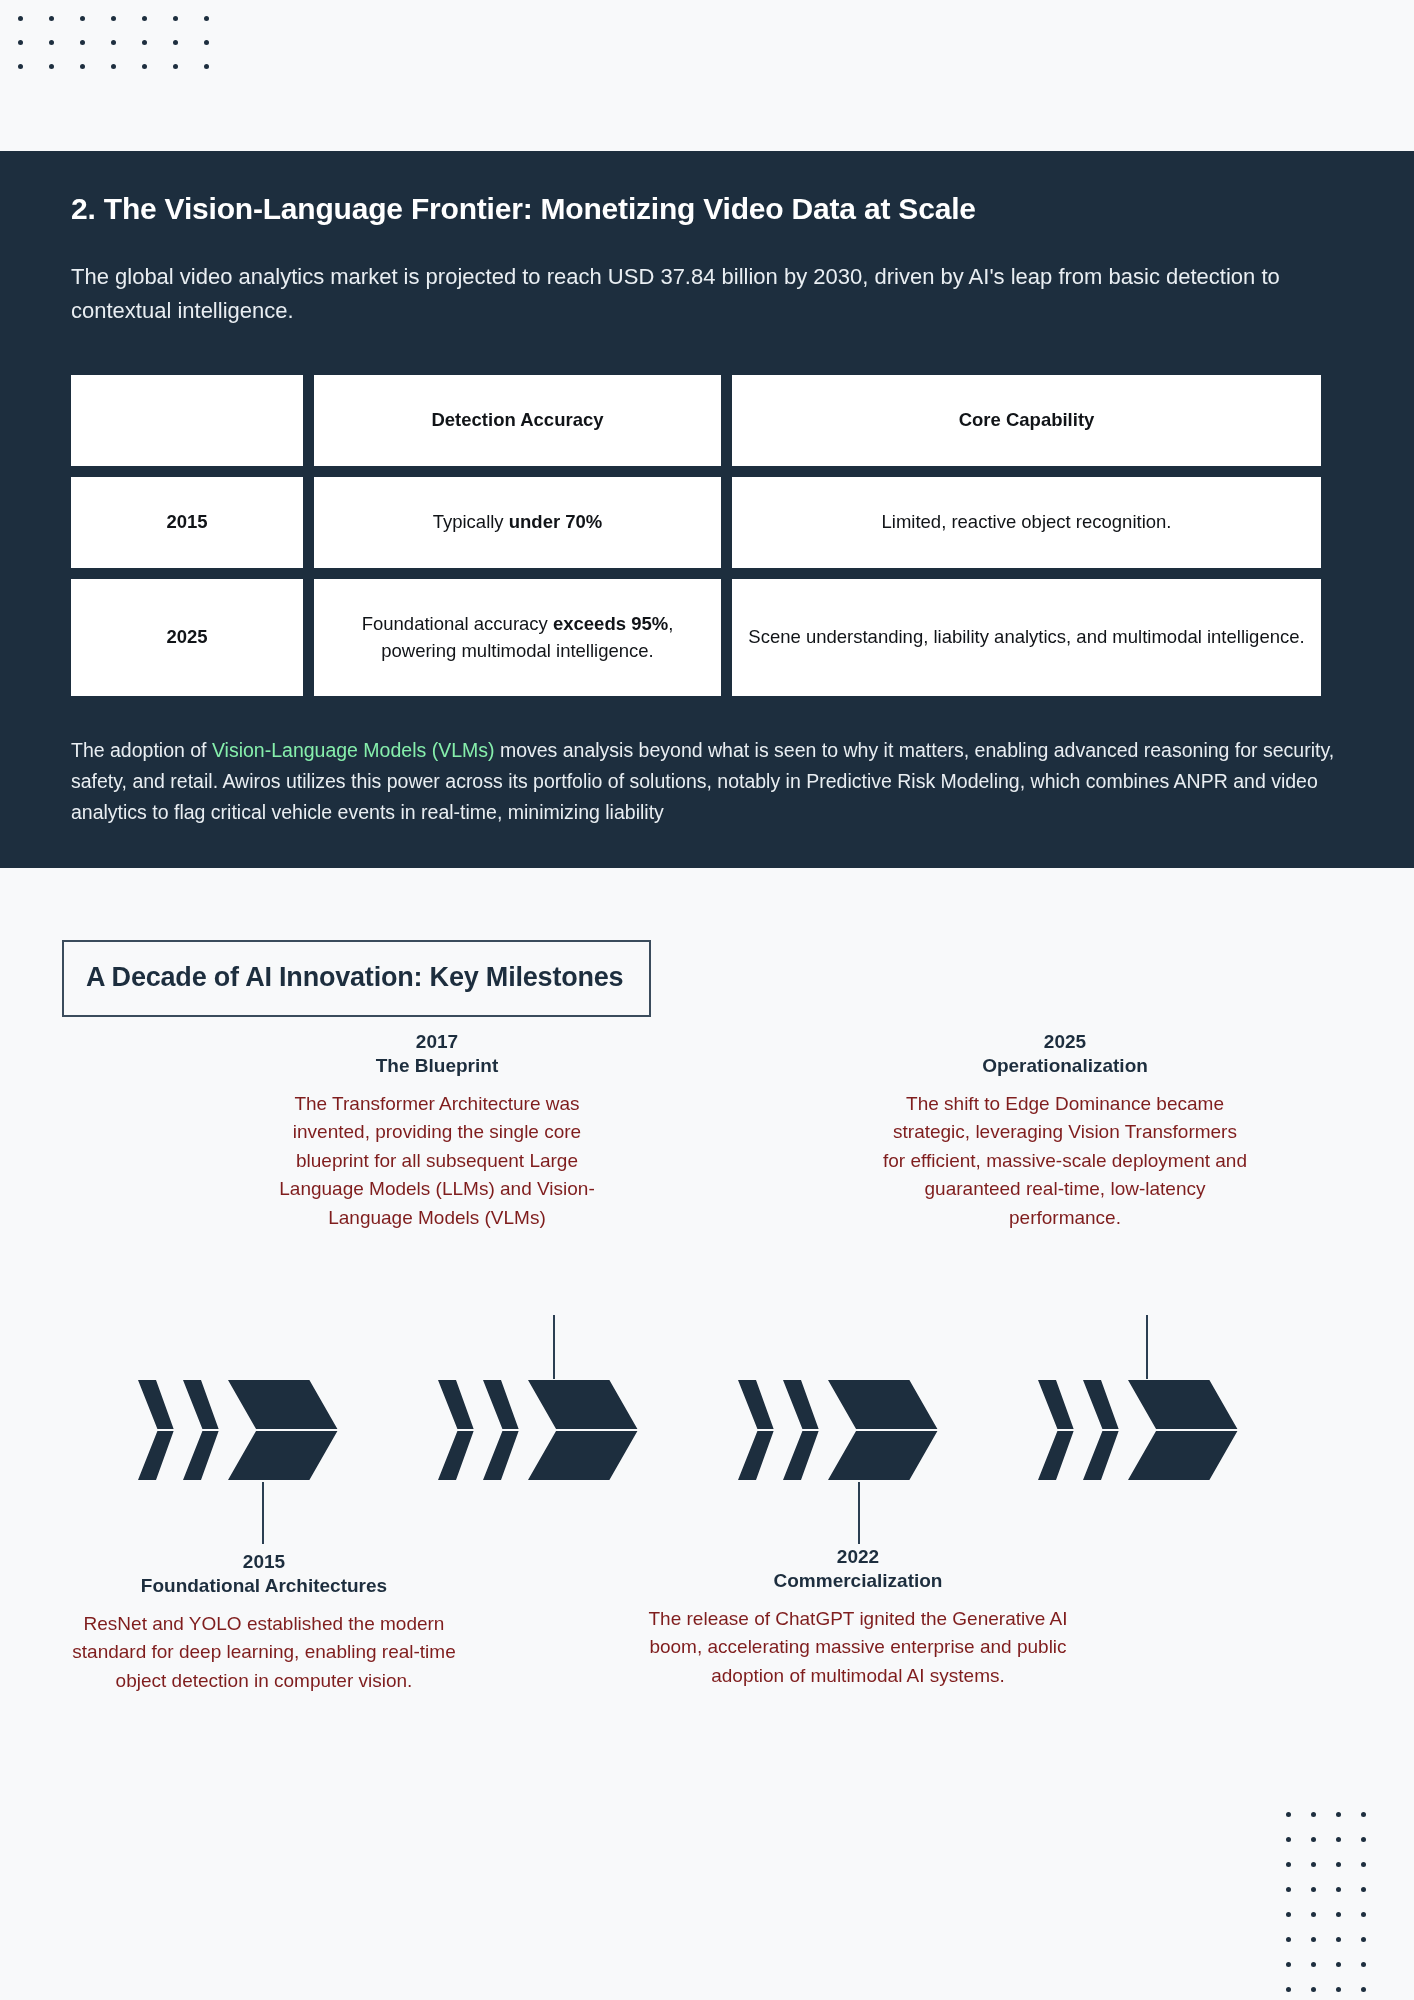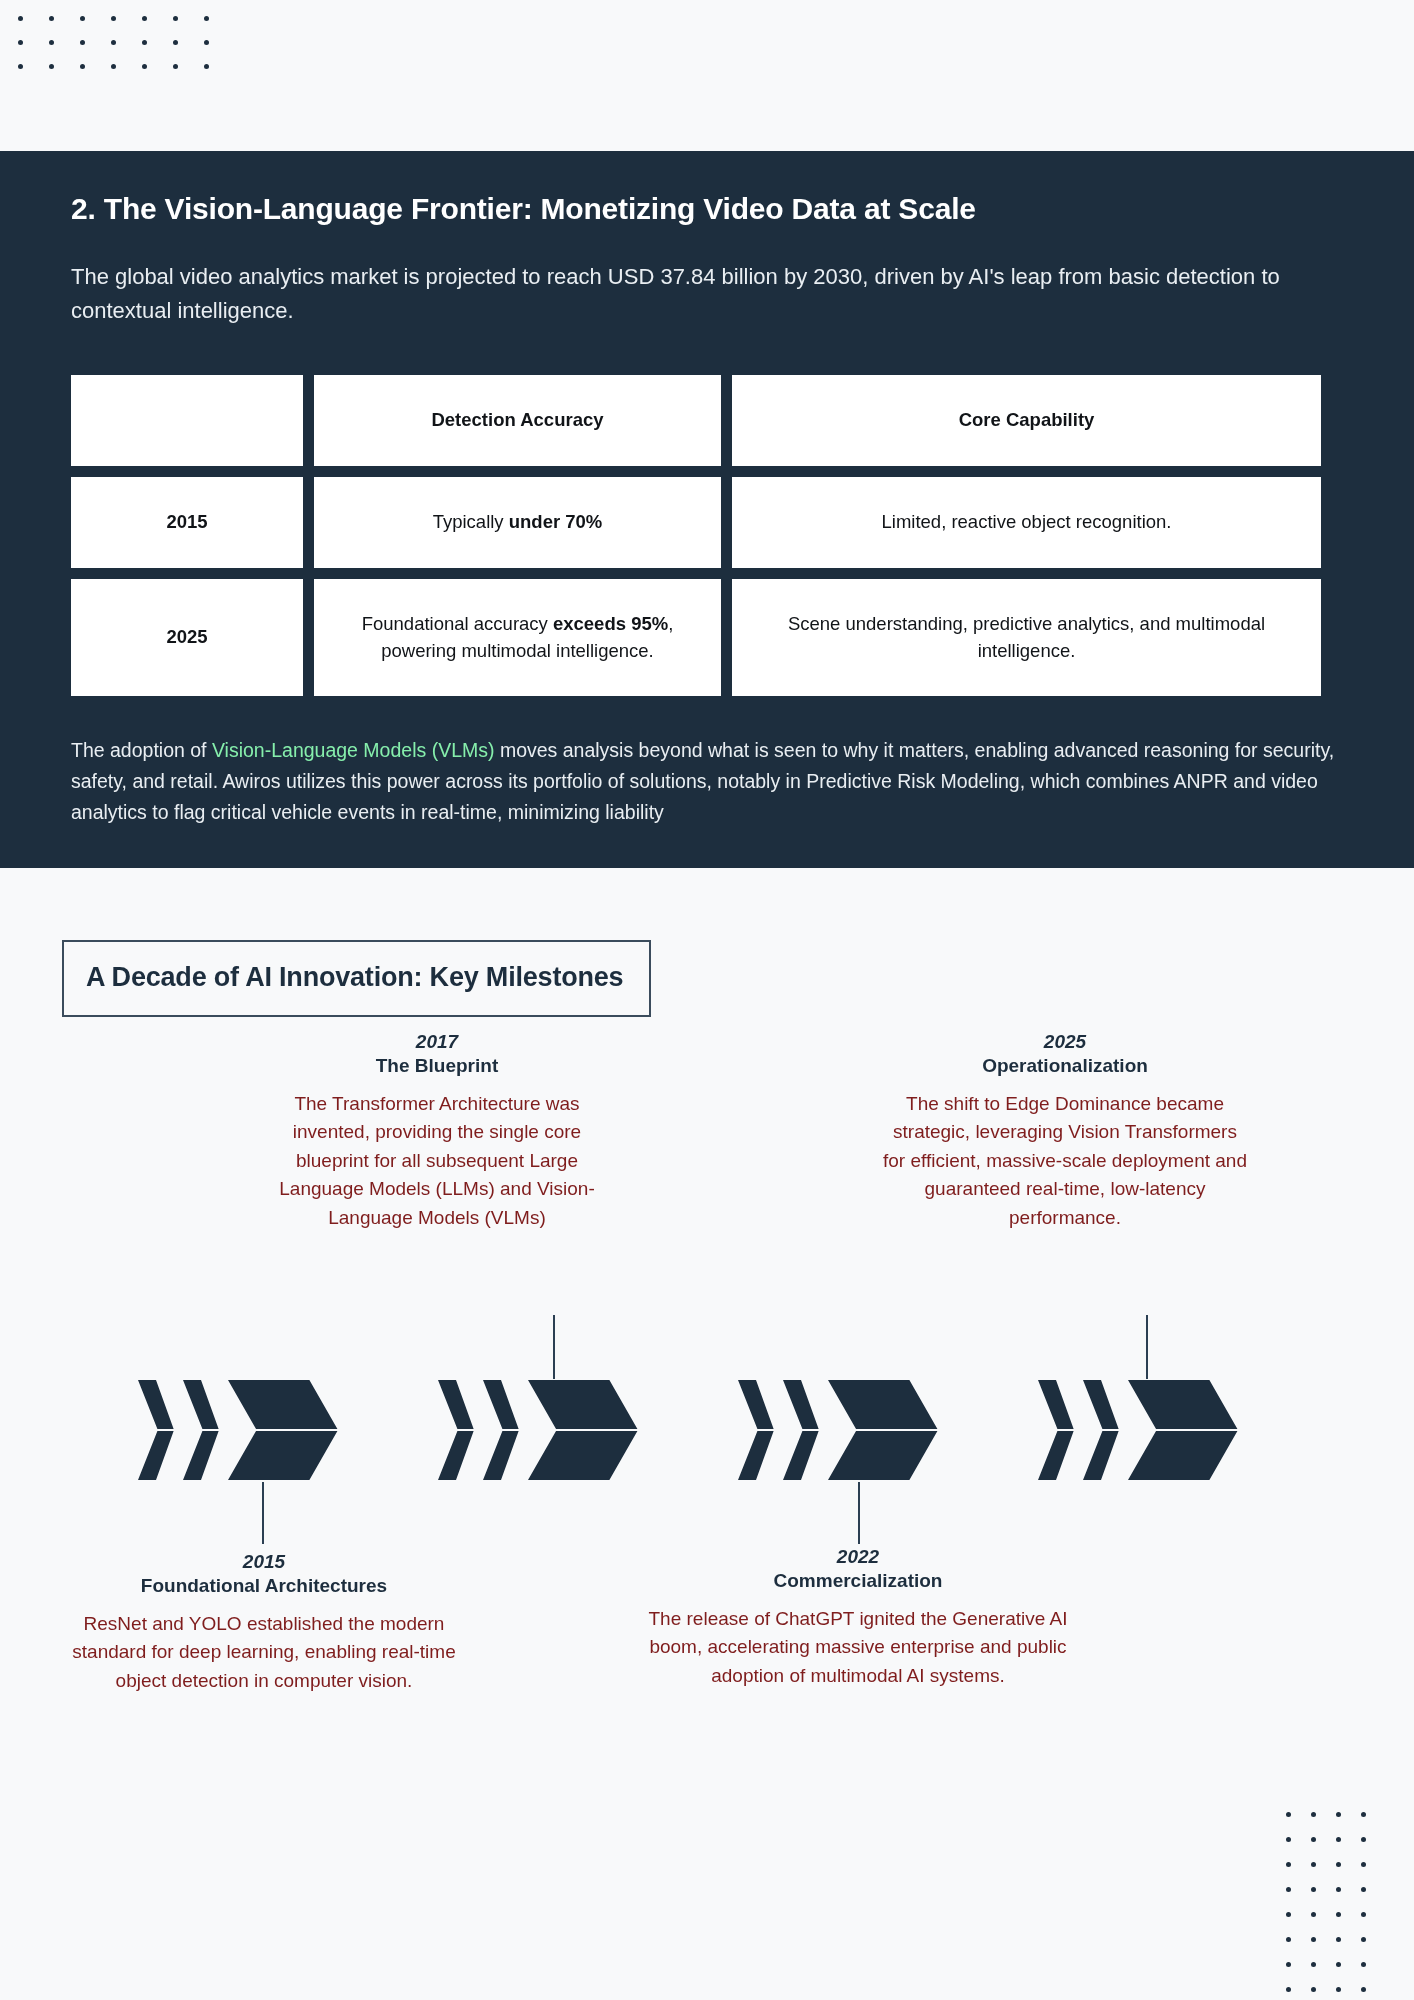--- a/index.html
+++ b/index.html
@@ -184,21 +184,20 @@
   .milestone {
     position: absolute;
     text-align: center;
   }
   .ms-year {
     margin: 0;
     color: #1d2e3e;
     font-size: 19px;
     font-weight: bold;
     line-height: 1.25;
-    font-style: italic;
   }
   .ms-label {
     margin: 0;
     color: #1d2e3e;
     font-size: 19px;
     font-weight: bold;
     line-height: 1.25;
   }
   .ms-desc {
     margin: 12px 0 0 0;
@@ -250,21 +249,21 @@
     </thead>
     <tbody>
       <tr class="cell-2015">
         <td class="col-era era-cell">2015</td>
         <td class="col-acc"><span>Typically </span><b>under 70%</b><span></span></td>
         <td>Limited, reactive object recognition.</td>
       </tr>
       <tr>
         <td class="col-era era-cell">2025</td>
         <td class="col-acc"><span>Foundational accuracy </span><b>exceeds 95%</b><span>, powering multimodal intelligence.</span></td>
-        <td>Scene understanding, predictive analytics, and multimodal intelligence.</td>
+        <td>Scene understanding, liability analytics, and multimodal intelligence.</td>
       </tr>
     </tbody>
   </table>
 
   <p id="section-outro"><span>The adoption of </span><b>Vision-Language Models (VLMs)</b><span> moves analysis beyond what is seen to why it matters, enabling advanced reasoning for security, safety, and retail. Awiros utilizes this power across its portfolio of solutions, notably in Predictive Risk Modeling, which combines ANPR and video analytics to flag critical vehicle events in real-time, minimizing liability</span></p>
 
 </section>
 
 <div id="timeline-title-box">
   <h2 id="timeline-title">A Decade of AI Innovation: Key Milestones</h2>

